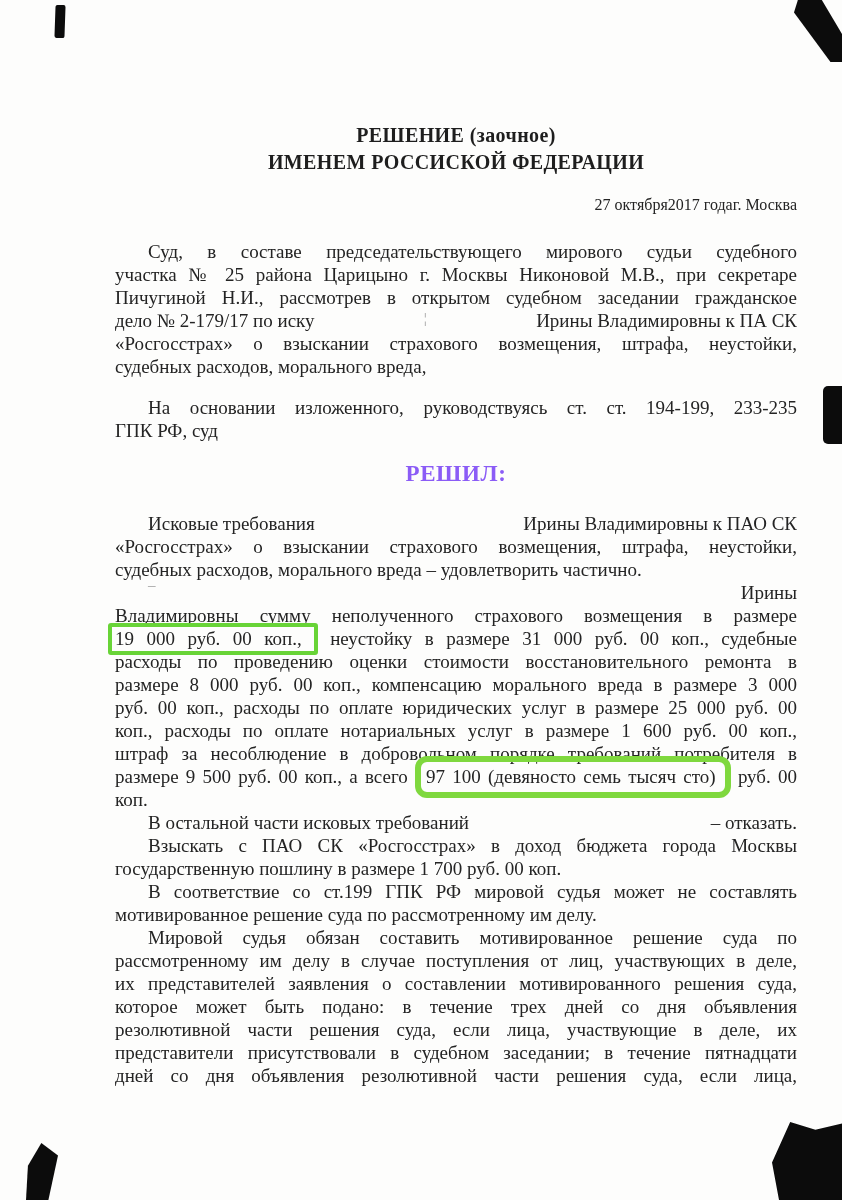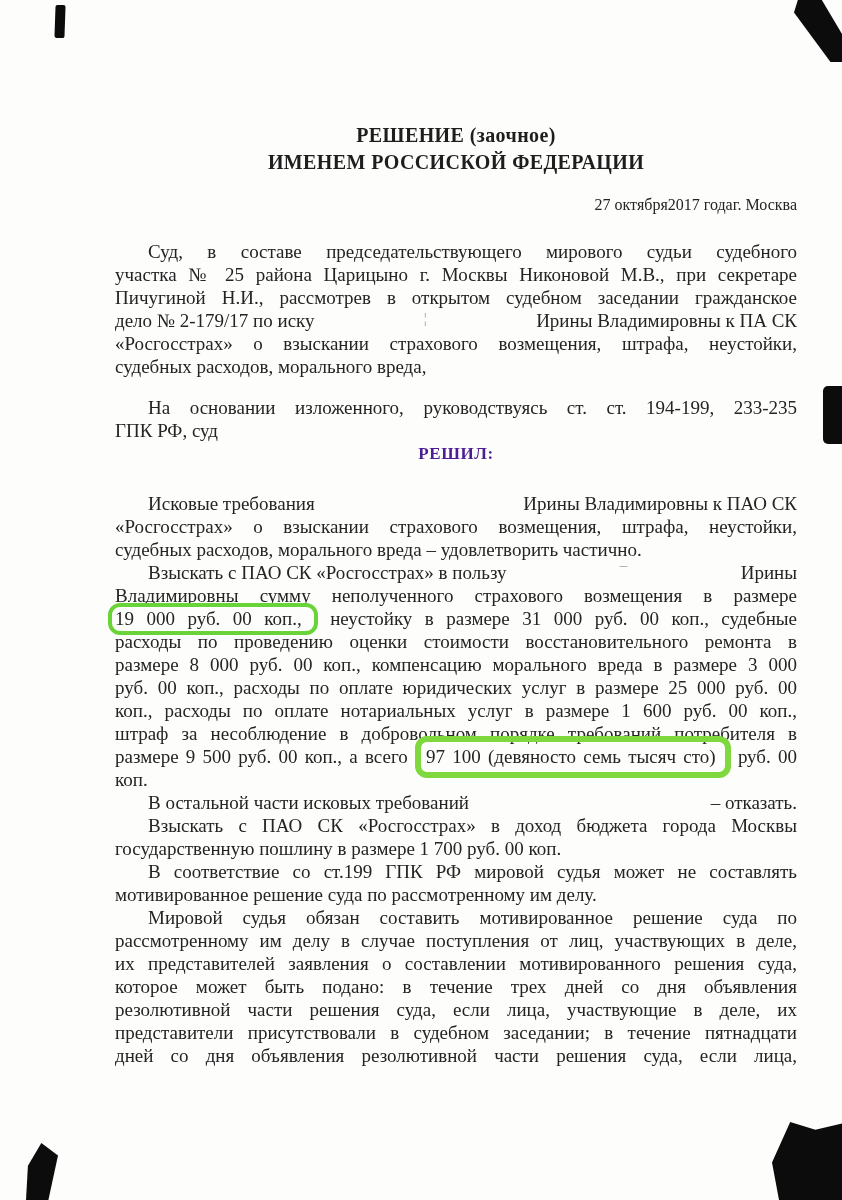--- a/index.html
+++ b/index.html
@@ -6,32 +6,32 @@
   body{
     width:842px;height:1200px;position:relative;overflow:hidden;
     background:#fdfdfc;color:#242424;
     font-family:"Liberation Serif","DejaVu Serif",serif;
     -webkit-font-smoothing:antialiased;
   }
   .page{position:absolute;inset:0;box-sizing:border-box;padding:8px 45px 0 115px}
   
   .titles{margin-top:114px;text-align:center;font-weight:700;font-size:20px;line-height:27px;letter-spacing:.4px;color:#1e1e1e}
   .daterow{margin-top:17px;display:flex;justify-content:flex-end;font-size:16px;line-height:23px;padding-left:38px}
-  .reshil{text-align:center;font-weight:700;font-size:17px;line-height:24px;letter-spacing:.6px;color:#4c1d95}
+  .reshil{margin-top:20px;text-align:center;font-weight:700;font-size:23px;line-height:24px;letter-spacing:.6px;color:#8b5cf6}
   
   .para{font-size:19px;line-height:23px}
   .jline{text-align:justify;text-align-last:justify}
   .ind{padding-left:33px}
   .sline{display:flex;justify-content:space-between}
   .plain{text-align:left}
   #p1{margin-top:24px}
   #p2{margin-top:18px}
   #p3{margin-top:26px}
   
-  .hl1{border:4px solid #68d437;border-radius:12px;padding:1px 12px 2px 3px;margin-left:-7px}
+  .hl1{border:4px solid #68d437;border-radius:3px;padding:1px 12px 2px 3px;margin-left:-7px}
   .hl2{border:6px solid #7fd83e;border-radius:12px;padding:4px 9px 5px 5px}
   
   .fm{color:#9a9a9a}
   .fm-colon{font-size:15px;position:relative;top:-2px}
   .fm-dash{font-size:15px;position:relative;top:-7px}
   .offR{}
   
   .art{position:absolute;background:#0c0c0c}
   #art-tl{left:55px;top:5px;width:10px;height:33px;border-radius:2px;transform:rotate(2deg)}
   #art-tr{right:0;top:0;width:48px;height:62px;clip-path:polygon(30% 0,58% 0,100% 55%,100% 100%,76% 100%,0 20%,8% 0)}
@@ -78,21 +78,20 @@
     <div class="sline ind">
       <span>Исковые требования</span>
       <span>Ирины Владимировны к ПАО СК</span>
     </div>
     <div class="jline">«Росгосстрах» о взыскании страхового возмещения, штрафа, неустойки,</div>
     <div class="plain">судебных расходов, морального вреда – удовлетворить частично.</div>
   </div>
 
   <div class="para" id="p4">
     <div class="sline ind">
-      <span>Взыскать с ПАО СК «Росгосстрах» в пользу</span>
       <span class="fm fm-dash">–</span>
       <span>Ирины</span>
     </div>
     <div class="jline">Владимировны сумму неполученного страхового возмещения в размере</div>
     <div class="jline">
       <span class="hl1">19 000 руб. 00 коп.,</span>
       <span>неустойку в размере 31 000 руб. 00 коп., судебные</span>
     </div>
     <div class="jline">расходы по проведению оценки стоимости восстановительного ремонта в</div>
     <div class="jline">размере 8 000 руб. 00 коп., компенсацию морального вреда в размере 3 000</div>

